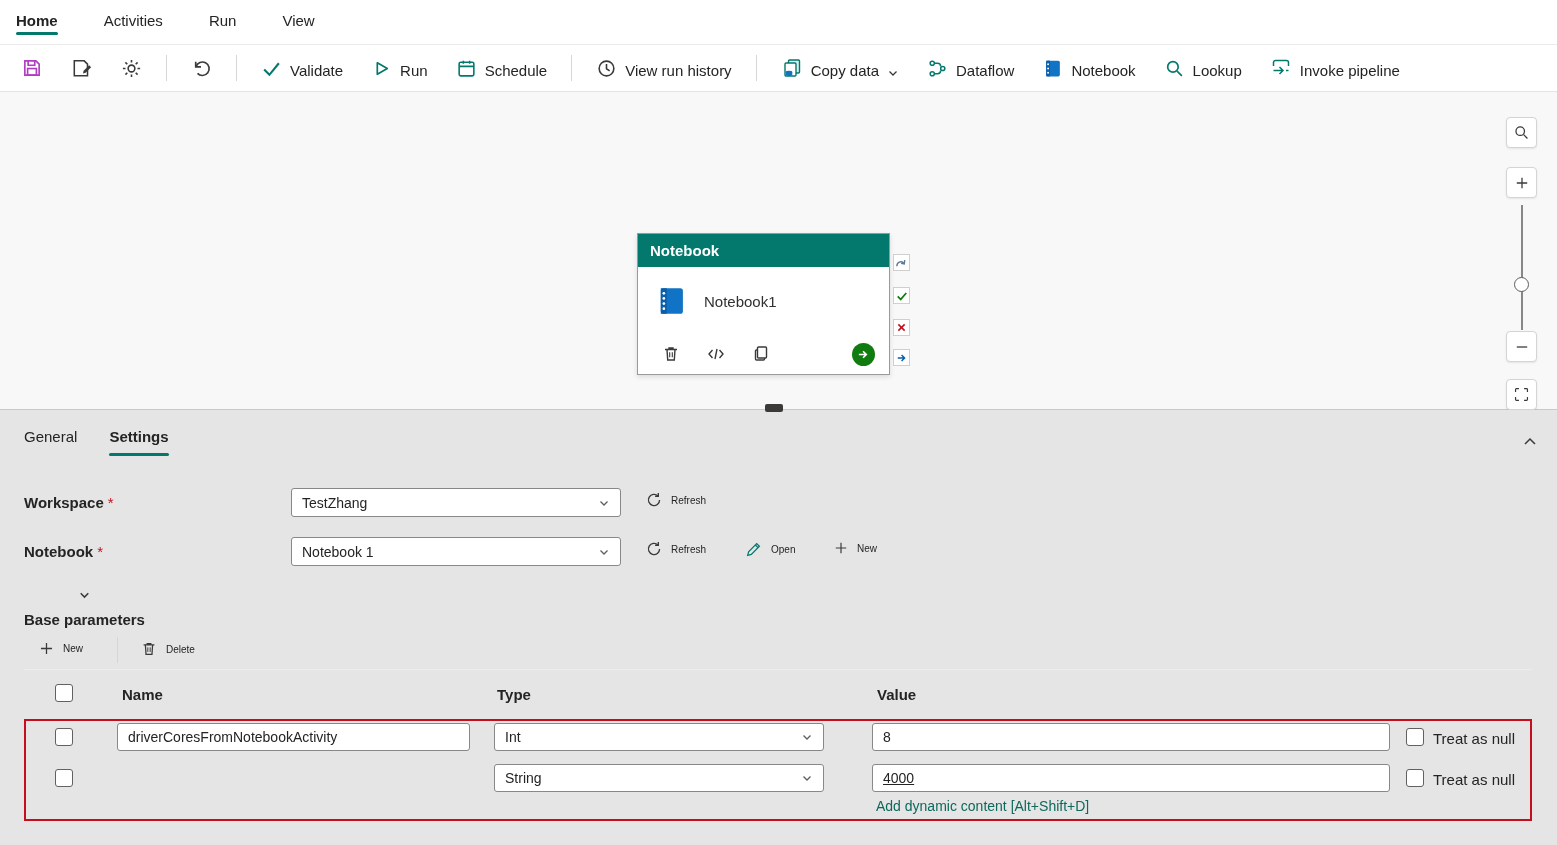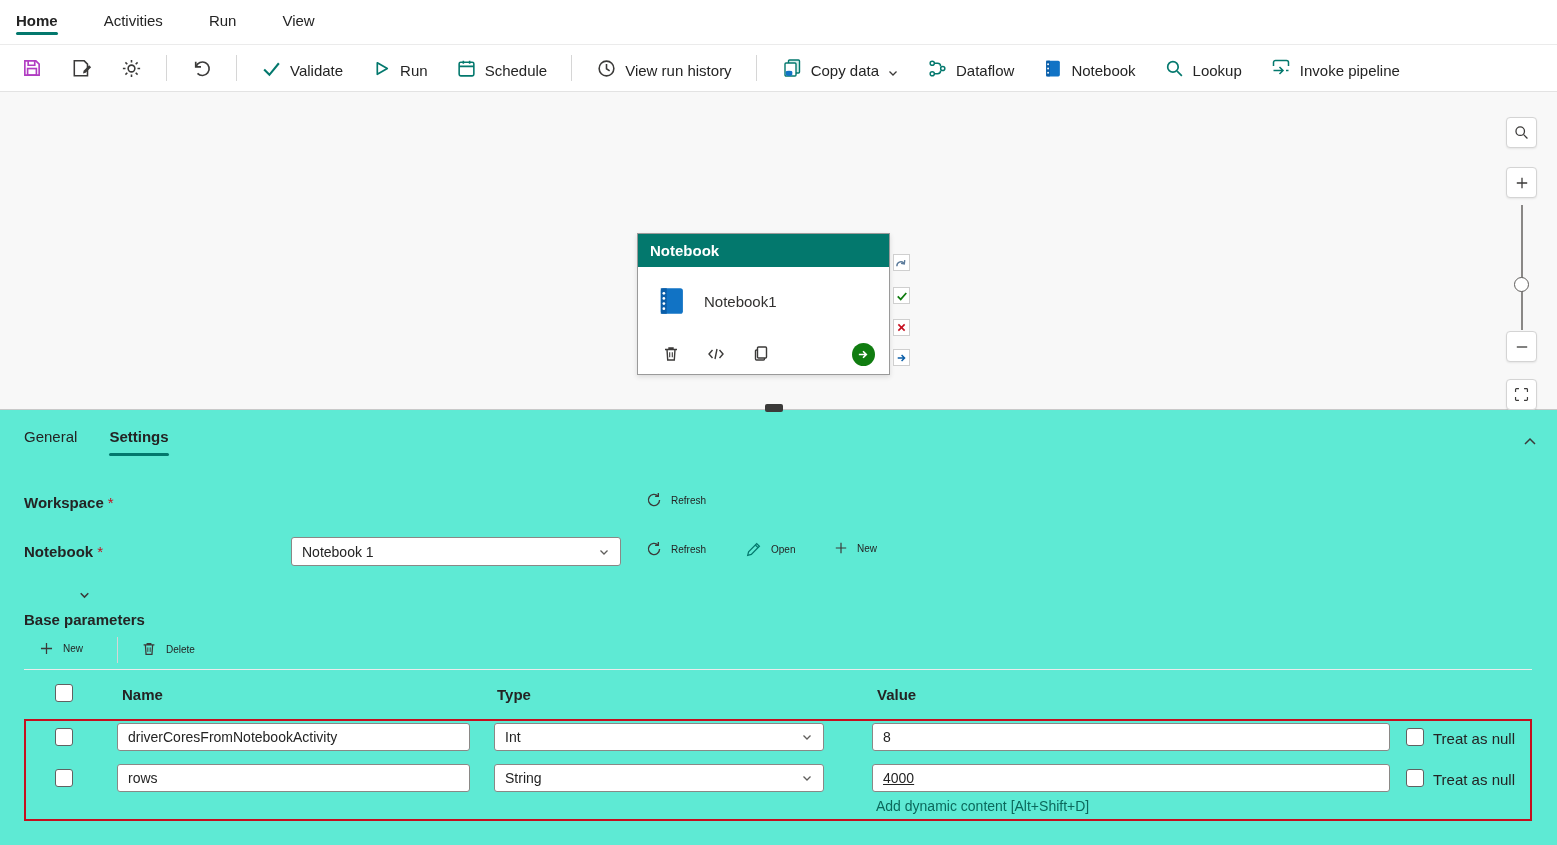--- a/index.html
+++ b/index.html
@@ -52,21 +52,21 @@
 
   .zoom-btn { position:absolute; left:1506px; width:31px; height:31px; background:#fff;
     border:1px solid #d4d4d4; border-radius:4px; box-shadow:0 1px 2px rgba(0,0,0,.08);
     display:flex; align-items:center; justify-content:center; cursor:pointer; padding:0; }
   .zoom-track { position:absolute; left:1521px; top:113px; width:2px; height:125px;
     background:#8a8886; cursor:pointer; }
   .zoom-knob { position:absolute; left:1514px; top:185px; width:15px; height:15px;
     border-radius:50%; background:#fff; border:1.5px solid #605e5c; cursor:grab; }
 
   
-  .panel { position:absolute; top:410px; left:0; width:1557px; height:435px; background:#5eead4; }
+  .panel { position:absolute; top:410px; left:0; width:1557px; height:435px; background:#e5e5e5; }
   .panel-handle { position:absolute; left:765px; top:-6px; width:18px; height:8px;
     background:#3b3a39; border-radius:2px; cursor:row-resize; }
 
   .tabs { position:absolute; left:24px; top:18px; display:flex; gap:32px; }
   .tab { position:relative; padding-bottom:11px; font-size:15px; cursor:pointer; }
   .tab.active { font-weight:bold; }
   .tab.active::after { content:""; position:absolute; left:0; right:0; bottom:0;
     height:3px; background:#03786d; border-radius:2px; }
   .panel-collapse { position:absolute; left:1520px; top:22px; background:none;
     border:none; cursor:pointer; padding:2px; }
@@ -356,20 +356,28 @@
   </div>
   <button class="panel-collapse">
     <svg width="16" height="16" viewBox="0 0 16 16">
         <path d="M3 10l5-5 5 5" fill="none" stroke="#3b3a39" stroke-width="1.5"></path>
       </svg>
   </button>
 
   <div class="lbl" style="left:24px;top:84px">
     <span>Workspace</span><span class="req">*</span>
   </div>
+  <div class="dd" style="left:291px;top:78px">
+    <span class="dd-text">TestZhang</span>
+    <span class="ico">
+      <svg width="12" height="12" viewBox="0 0 12 12">
+          <path d="M2.5 4.5L6 8l3.5-3.5" fill="none" stroke="#605e5c" stroke-width="1.3"></path>
+        </svg>
+    </span>
+  </div>
   <button class="act-btn" style="left:641px;top:79px">
     <span class="ico">
       <svg width="18" height="18" viewBox="0 0 20 20">
           <path d="M16.2 10a6.2 6.2 0 1 1-1.8-4.4" fill="none" stroke="#3b3a39" stroke-width="1.5"></path>
           <path d="M14.8 2.2v3.6h-3.6" fill="none" stroke="#3b3a39" stroke-width="1.5"></path>
         </svg>
     </span>
     <span>Refresh</span>
   </button>
 
@@ -456,21 +464,20 @@
       <svg width="12" height="12" viewBox="0 0 12 12">
           <path d="M2.5 4.5L6 8l3.5-3.5" fill="none" stroke="#605e5c" stroke-width="1.3"></path>
         </svg>
     </span>
   </div>
   <input class="txt-input" style="left: 872px; top: 313px; width: 518px;" value="8">
   <div class="cb" style="left:1406px;top:318px"></div>
   <div class="treat-lbl" style="left:1433px;top:320px">Treat as null</div>
 
   <div class="cb" style="left:55px;top:359px"></div>
-  <input class="txt-input" style="left: 117px; top: 354px; width: 353px;" value="rows">
   <div class="dd" style="left:494px;top:354px;height:28px">
     <span class="dd-text">String</span>
     <span class="ico">
       <svg width="12" height="12" viewBox="0 0 12 12">
           <path d="M2.5 4.5L6 8l3.5-3.5" fill="none" stroke="#605e5c" stroke-width="1.3"></path>
         </svg>
     </span>
   </div>
   <input class="txt-input" style="left: 872px; top: 354px; width: 518px; text-decoration: underline;" value="4000">
   <div class="cb" style="left:1406px;top:359px"></div>

